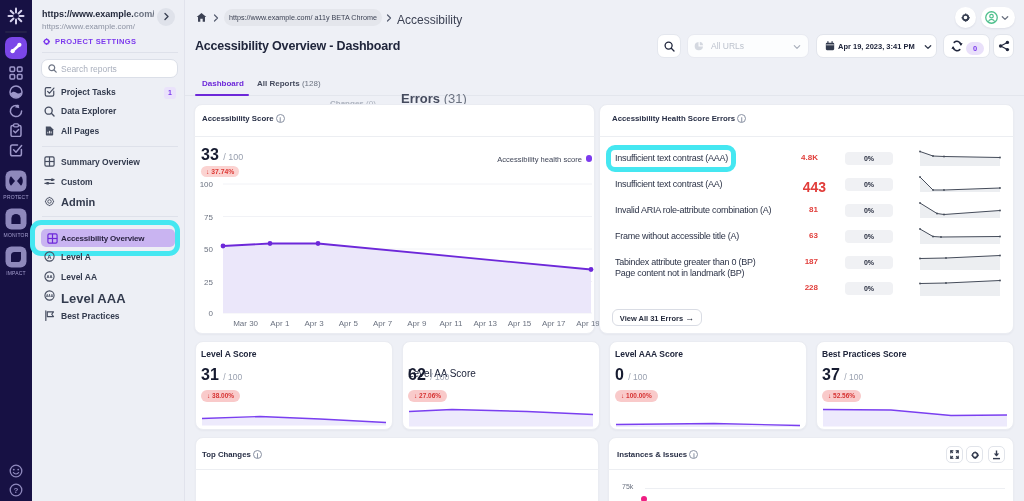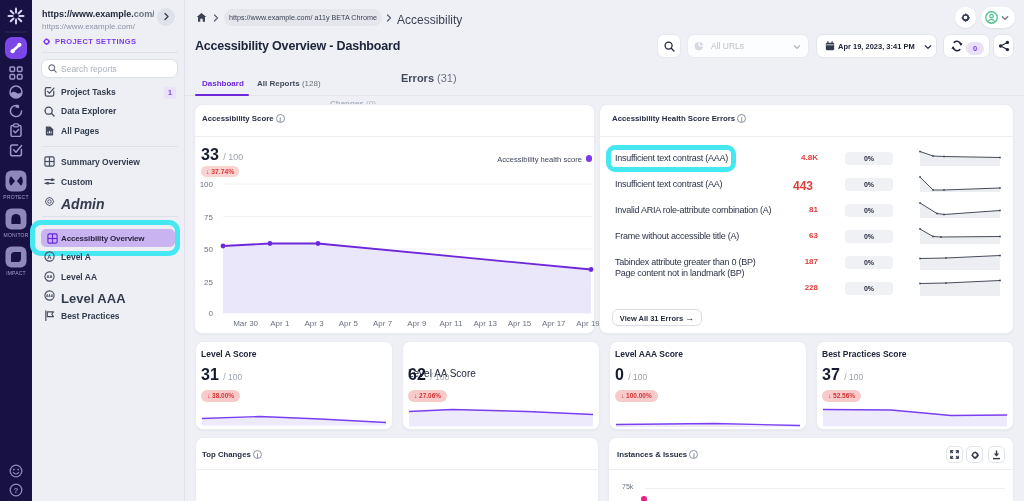--- a/index.html
+++ b/index.html
@@ -146,21 +146,21 @@
     <line x1="1" y1="8" x2="2.8" y2="8"></line>
       <line x1="5" y1="8" x2="11" y2="8"></line>
   </g>
   <rect x="7.6" y="2.6" width="2.8" height="2.8" rx="0.6" fill="#454c5f"></rect>
   <rect x="2.6" y="6.6" width="2.8" height="2.8" rx="0.6" fill="#454c5f"></rect>
 </svg>
 <div class="abs" style="left:61px;top:176.5px;font-size:8.5px;color:#333b4e;font-weight:bold;">Custom</div>
 <svg class="abs" style="left:44px;top:196px" width="11" height="11" viewBox="0 0 24 24">
   <path fill="none" stroke="#454c5f" stroke-width="2" d="M12 8.2a3.8 3.8 0 1 0 0 7.6 3.8 3.8 0 0 0 0-7.6zm8.9 5.2l-1.8 1 .2 2.1-2 .8-.8 2-2.1-.2-1 1.8h-2.8l-1-1.8-2.1.2-.8-2-2-.8.2-2.1-1.8-1v-2.8l1.8-1-.2-2.1 2-.8.8-2 2.1.2 1-1.8h2.8l1 1.8 2.1-.2.8 2 2 .8-.2 2.1 1.8 1z"></path>
 </svg>
-<div class="abs" style="left:61px;top:196px;font-size:14px;color:#333b4e;font-weight:bold;font-style:italic;">Admin</div>
+<div class="abs" style="left:61px;top:196px;font-size:11px;color:#333b4e;font-weight:bold;">Admin</div>
 <div class="abs" style="left:42px;top:216px;width:136px;border-top:1px solid #dee1ea;"></div>
 
 <div class="abs" style="left:41px;top:229px;width:134px;height:18px;background:#c9b4f1;border-radius:5px;"></div>
 <svg class="abs" style="left:47px;top:232.5px" width="11" height="11" viewBox="0 0 12 12">
   <rect x="1" y="1" width="10" height="10" rx="1.4" fill="none" stroke="#6d28d9" stroke-width="1.3"></rect>
   <line x1="6" y1="1" x2="6" y2="11" stroke="#6d28d9" stroke-width="1.3"></line>
   <line x1="1" y1="6" x2="11" y2="6" stroke="#6d28d9" stroke-width="1.3"></line>
 </svg>
 <div class="abs" style="left:61px;top:233.5px;font-size:8px;letter-spacing:-0.15px;color:#2a2342;font-weight:bold;">Accessibility Overview</div>
 <div class="abs" style="left:30px;top:220px;width:150px;height:36px;border:5px solid #45e7f1;border-radius:11px;"></div>
@@ -255,21 +255,21 @@
     <circle cx="9.4" cy="9.6" r="1.7" fill="#20263c"></circle>
   <line x1="2.6" y1="6" x2="9.4" y2="2.4" stroke="#20263c" stroke-width="1.1"></line>
   <line x1="2.6" y1="6" x2="9.4" y2="9.6" stroke="#20263c" stroke-width="1.1"></line>
 </svg>
 
 <div class="abs" style="left:185px;top:95px;width:839px;border-top:1px solid #e3e6ed;"></div>
 <div class="abs" style="left:202px;top:79px;font-size:8px;font-weight:bold;color:#6d28d9;">Dashboard</div>
 <div class="abs" style="left:195px;top:93.5px;width:54px;height:2.5px;background:#6d28d9;border-radius:2px;"></div>
 <div class="abs" style="left:257px;top:79px;font-size:8px;font-weight:bold;color:#454b5e;">All Reports <span style="font-weight:normal;color:#6b7280;">(128)</span></div>
 <div class="abs" style="left:330px;top:79px;font-size:8px;font-weight:bold;color:#aab0bc;margin-top:20px;">Changes <span style="font-weight:normal;">(0)</span></div>
-<div class="abs" style="left:388px;top:72px;font-size:11px;font-weight:bold;color:#454b5e;padding-left:13px;">Errors <span style="font-weight:normal;color:#6b7280;">(31)</span></div>
+<div class="abs" style="left:388px;top:91px;font-size:13px;font-weight:bold;color:#454b5e;padding-left:13px;">Errors <span style="font-weight:normal;color:#6b7280;">(31)</span></div>
 
 <div class="card" style="left:194px;top:104px;width:401px;height:230px;"></div>
 <div class="abs ttl" style="left:202px;top:114px;">Accessibility Score <span class="info">i</span></div>
 <div class="abs" style="left:194px;top:136px;width:401px;border-top:1px solid #eceef2;"></div>
 <div class="abs" style="left:201px;top:145.5px;font-size:16px;font-weight:bold;color:#161b30;">33 <span style="font-size:9px;color:#9aa1b0;font-weight:normal;">/ 100</span></div>
 <div class="abs" style="left:201px;top:165.5px;height:11.5px;padding:0 5px;background:#fbd3d1;border-radius:6px;font-size:6.8px;font-weight:bold;color:#dd3a36;line-height:11.5px;">↓ 37.74%</div>
 <div class="abs" style="left:420px;top:154.5px;width:162px;text-align:right;font-size:7.6px;color:#3f4557;">Accessibility health score</div>
 <div class="abs" style="left:585.5px;top:155.3px;width:6.5px;height:6.5px;border-radius:50%;background:#7c3aed;"></div>
 <svg class="abs" style="left:194px;top:178px;overflow:visible" width="401" height="152" viewBox="0 0 401 152">
   <g stroke="#f1f2f6" stroke-width="1">
@@ -319,21 +319,21 @@
 <path d="M 1 2.5 L 14 7 L 25 7.5 L 81 8.5 L 81 17 L 1 17 Z" fill="#eceef1"></path>
 <path d="M 1 2.5 L 14 7 L 25 7.5 L 81 8.5" fill="none" stroke="#454c5a" stroke-width="1"></path>
 <g fill="#454c5a">
       <circle cx="1" cy="2.5" r="0.9"></circle>
       <circle cx="14" cy="7" r="0.9"></circle>
       <circle cx="25" cy="7.5" r="0.9"></circle>
       <circle cx="81" cy="8.5" r="0.9"></circle>
     </g>
 </svg>
 <div class="abs" style="left:615px;top:178.5px;font-size:9px;color:#2c3347;letter-spacing:-0.25px;">Insufficient text contrast (AA)</div>
-<div class="abs" style="left:780px;top:179px;width:46px;text-align:center;font-size:12px;font-weight:bold;color:#e13d3a;">443</div>
+<div class="abs" style="left:780px;top:179px;width:46px;text-align:right;font-size:14px;font-weight:bold;color:#e13d3a;">443</div>
 <div class="abs" style="left:845px;top:177.5px;width:48px;height:13px;background:#f0f1f4;border-radius:4px;font-size:7px;font-weight:bold;color:#262c3e;text-align:center;line-height:13px;">0%</div>
 <svg class="abs" style="left:919px;top:175px" width="82" height="18" viewBox="0 0 82 18">
 <path d="M 1 2 L 14 15 L 25 15 L 81 13 L 81 17 L 1 17 Z" fill="#eceef1"></path>
 <path d="M 1 2 L 14 15 L 25 15 L 81 13" fill="none" stroke="#454c5a" stroke-width="1"></path>
 <g fill="#454c5a">
       <circle cx="1" cy="2" r="0.9"></circle>
       <circle cx="14" cy="15" r="0.9"></circle>
       <circle cx="25" cy="15" r="0.9"></circle>
       <circle cx="81" cy="13" r="0.9"></circle>
     </g>

